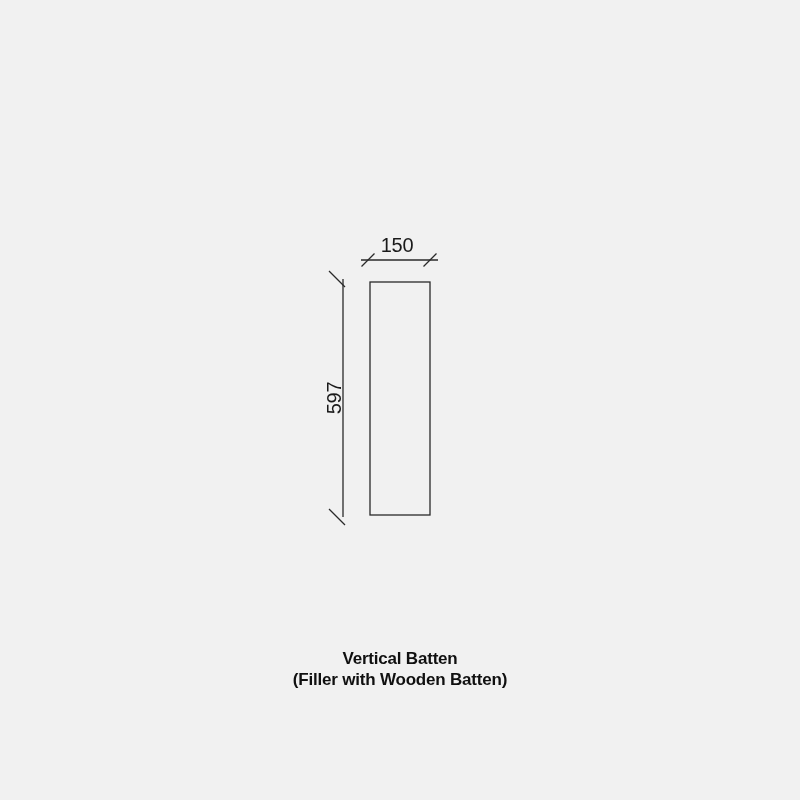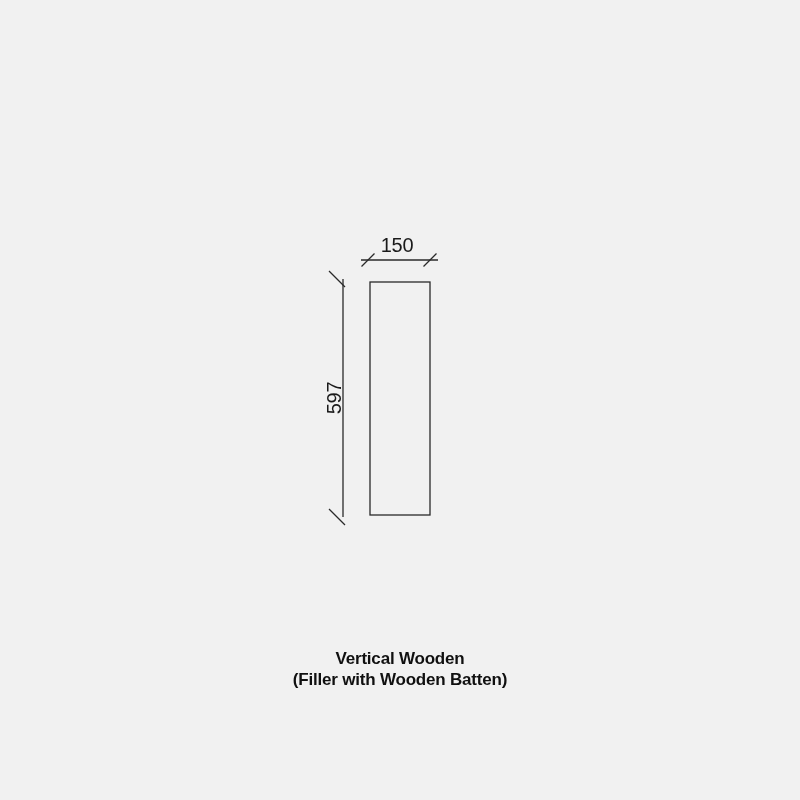--- a/index.html
+++ b/index.html
@@ -58,16 +58,16 @@
         <line x1="329" y1="509" x2="345" y2="525"></line>
       </g>
     </g>
 
     <text class="dim-label" x="397" y="252" text-anchor="middle">150</text>
 
     <text class="dim-label" x="341" y="398" text-anchor="middle" transform="rotate(-90 341 398)">597</text>
   </svg>
 
   <div class="caption">
-    <div>Vertical Wooden</div>
+    <div>Vertical Batten</div>
     <div>(Filler with Wooden Batten)</div>
   </div>
 </div>
 
 </body></html>

